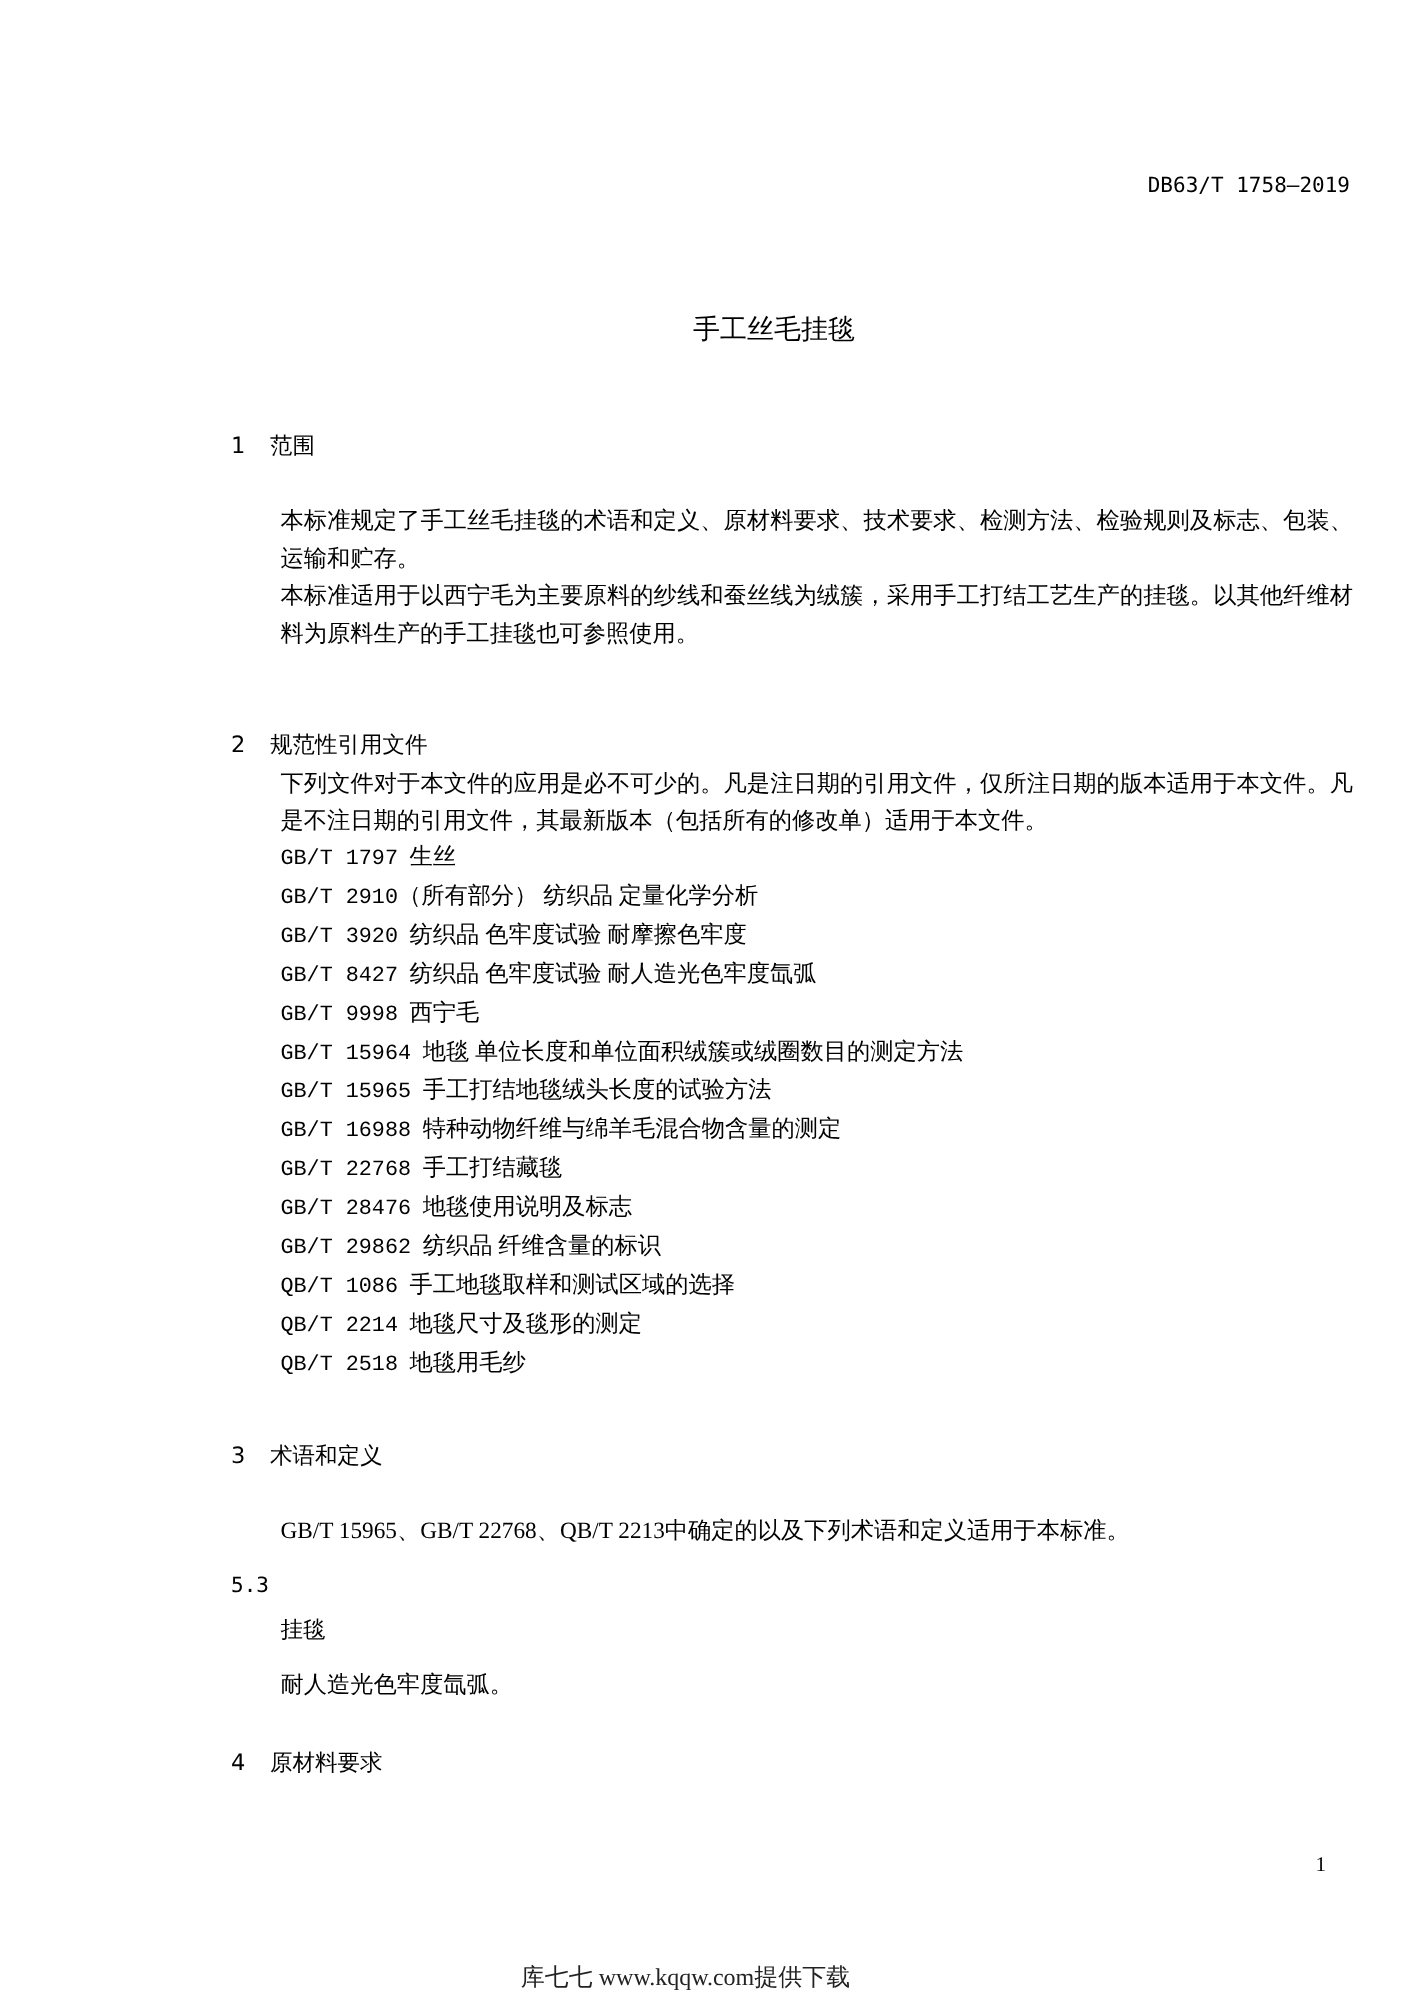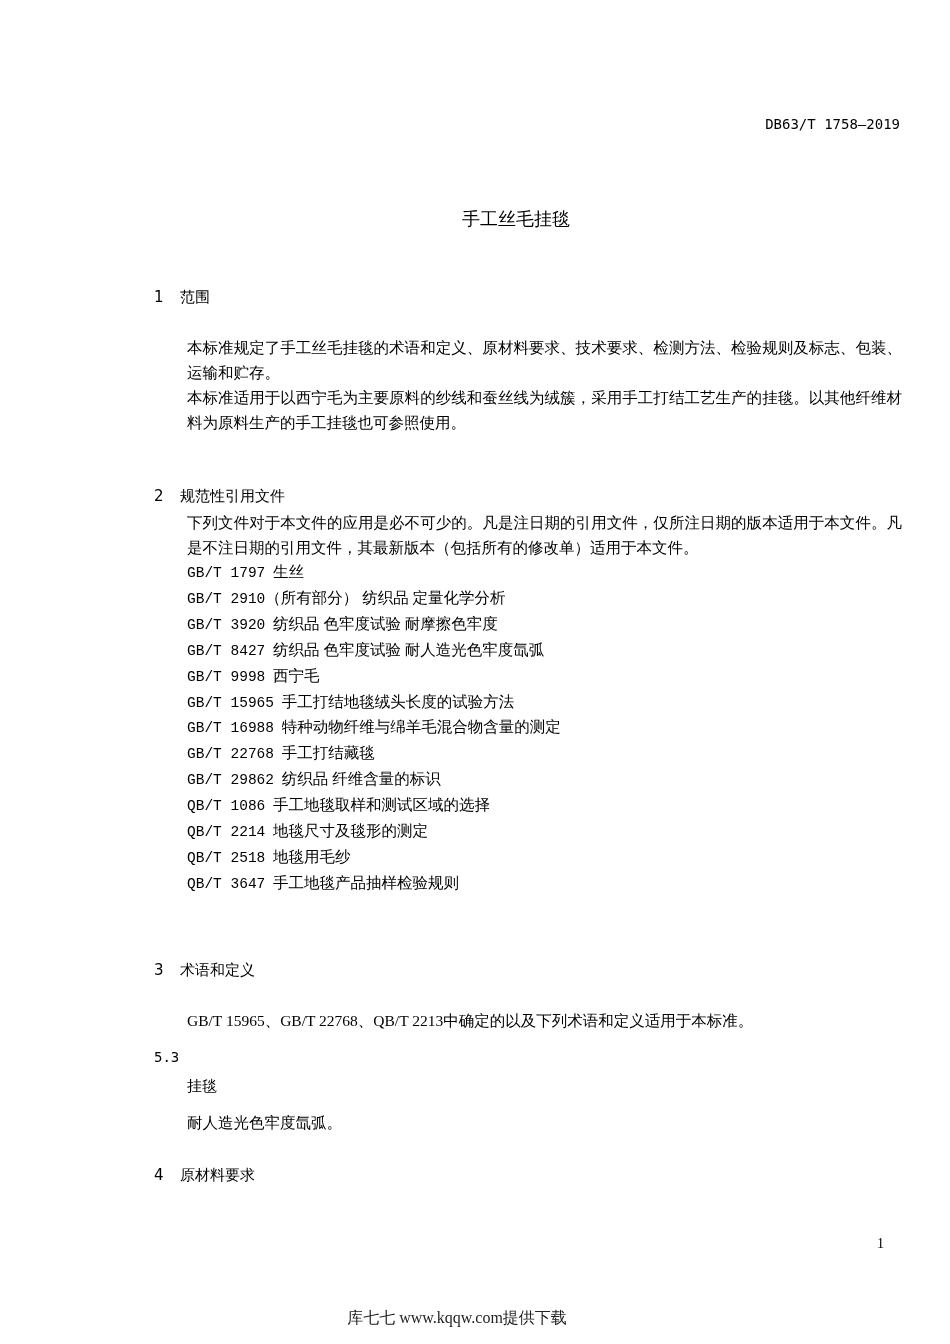--- a/index.html
+++ b/index.html
@@ -45,28 +45,29 @@
   <div class="para" style="top:510px;">
     <div class="indent">下列文件对于本文件的应用是必不可少的。凡是注日期的引用文件，仅所注日期的版本适用于本文件。凡是不注日期的引用文件，其最新版本（包括所有的修改单）适用于本文件。</div>
   </div>
 
   <div class="refs">
     <div class="ref"><span class="code">GB/T 1797</span><span>  生丝</span></div>
     <div class="ref"><span class="code">GB/T 2910</span><span>（所有部分） 纺织品 定量化学分析</span></div>
     <div class="ref"><span class="code">GB/T 3920</span><span>  纺织品 色牢度试验 耐摩擦色牢度</span></div>
     <div class="ref"><span class="code">GB/T 8427</span><span>  纺织品 色牢度试验 耐人造光色牢度氙弧</span></div>
     <div class="ref"><span class="code">GB/T 9998</span><span>  西宁毛</span></div>
+    <div class="ref"><span class="code">GB/T 15964</span><span>  地毯 单位长度和单位面积绒簇或绒圈数目的测定方法</span></div>
     <div class="ref"><span class="code">GB/T 15965</span><span>  手工打结地毯绒头长度的试验方法</span></div>
     <div class="ref"><span class="code">GB/T 16988</span><span>  特种动物纤维与绵羊毛混合物含量的测定</span></div>
     <div class="ref"><span class="code">GB/T 22768</span><span>  手工打结藏毯</span></div>
+    <div class="ref"><span class="code">GB/T 28476</span><span>  地毯使用说明及标志</span></div>
     <div class="ref"><span class="code">GB/T 29862</span><span>  纺织品 纤维含量的标识</span></div>
     <div class="ref"><span class="code">QB/T 1086</span><span>  手工地毯取样和测试区域的选择</span></div>
     <div class="ref"><span class="code">QB/T 2214</span><span>  地毯尺寸及毯形的测定</span></div>
     <div class="ref"><span class="code">QB/T 2518</span><span>  地毯用毛纱</span></div>
-    <div class="ref"><span class="code">QB/T 3647</span><span>  手工地毯产品抽样检验规则</span></div>
   </div>
 
   <div class="h" style="top:961px;">
     <span class="num">3</span><span>术语和定义</span>
   </div>
   <div class="para" style="top:1008px;">
     <div class="indent">GB/T 15965、GB/T 22768、QB/T 2213中确定的以及下列术语和定义适用于本标准。</div>
   </div>
   <div class="sub" style="top:1049px;">5.3</div>
   <div class="term" style="top:1077px;">挂毯</div>

